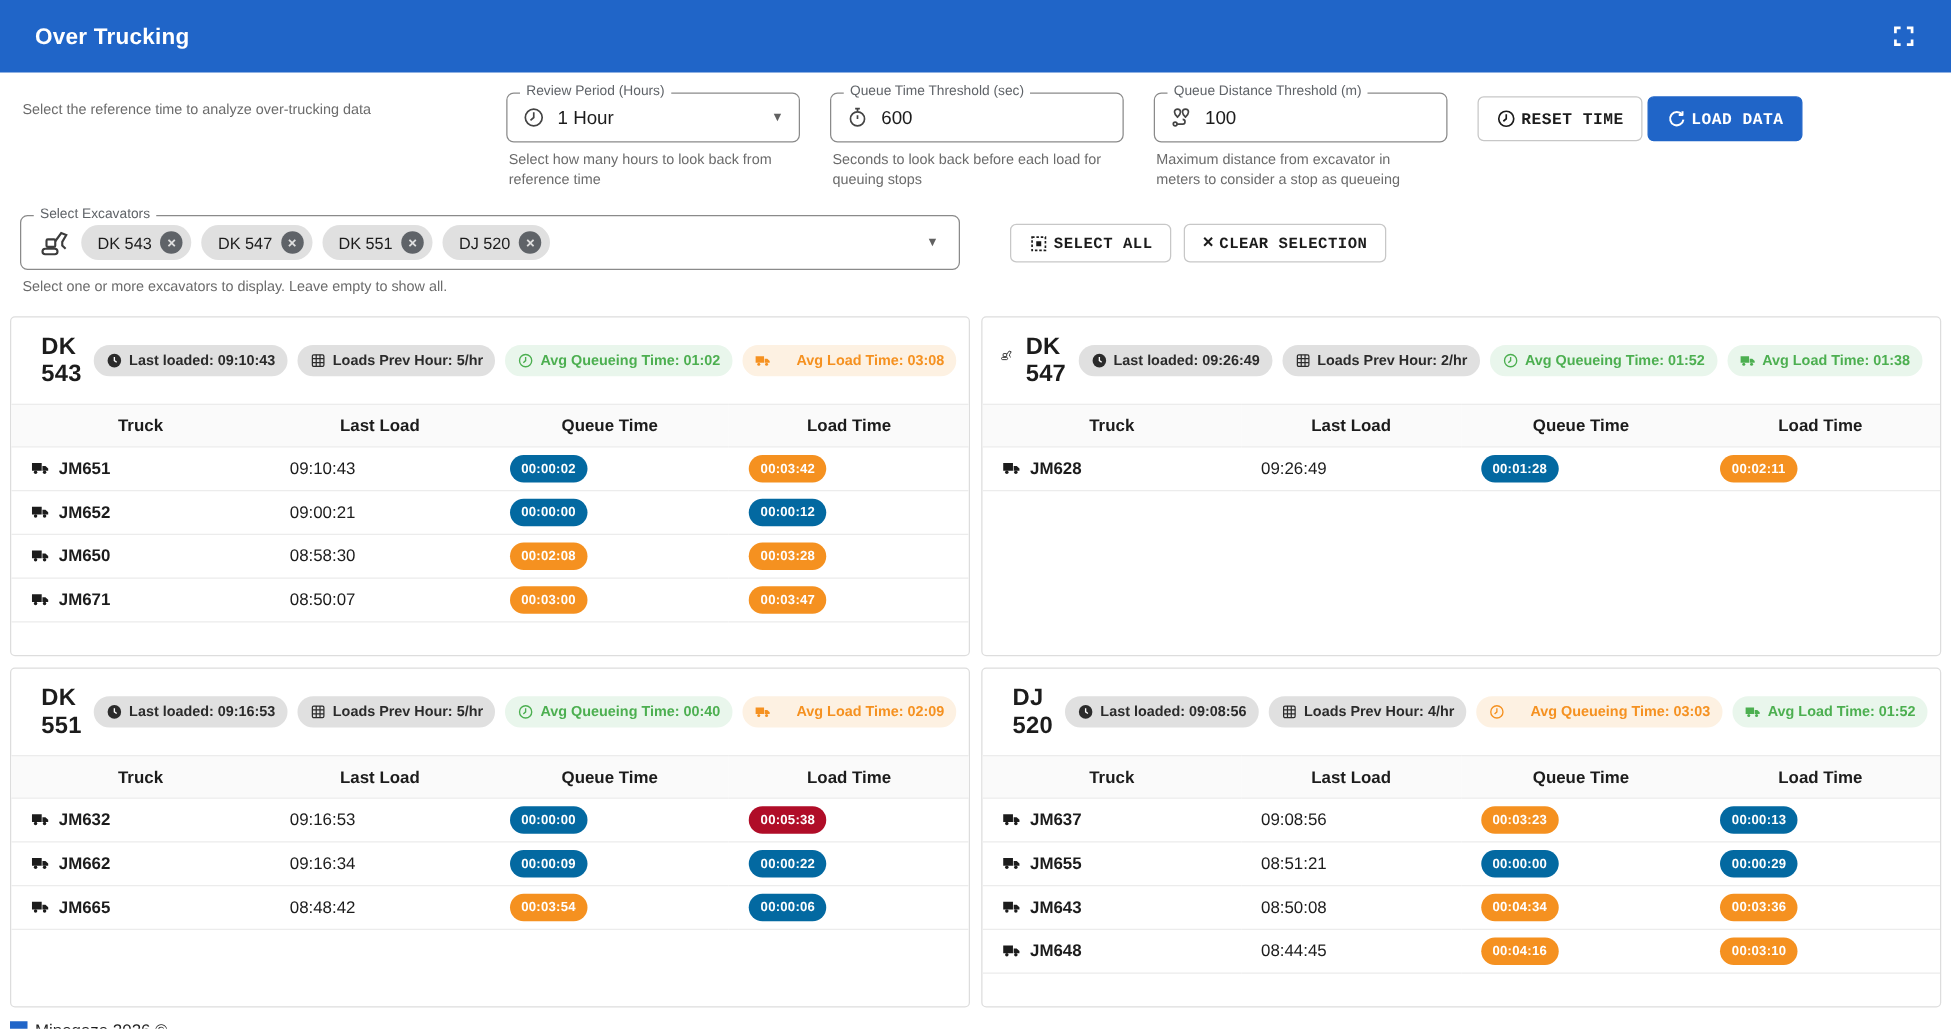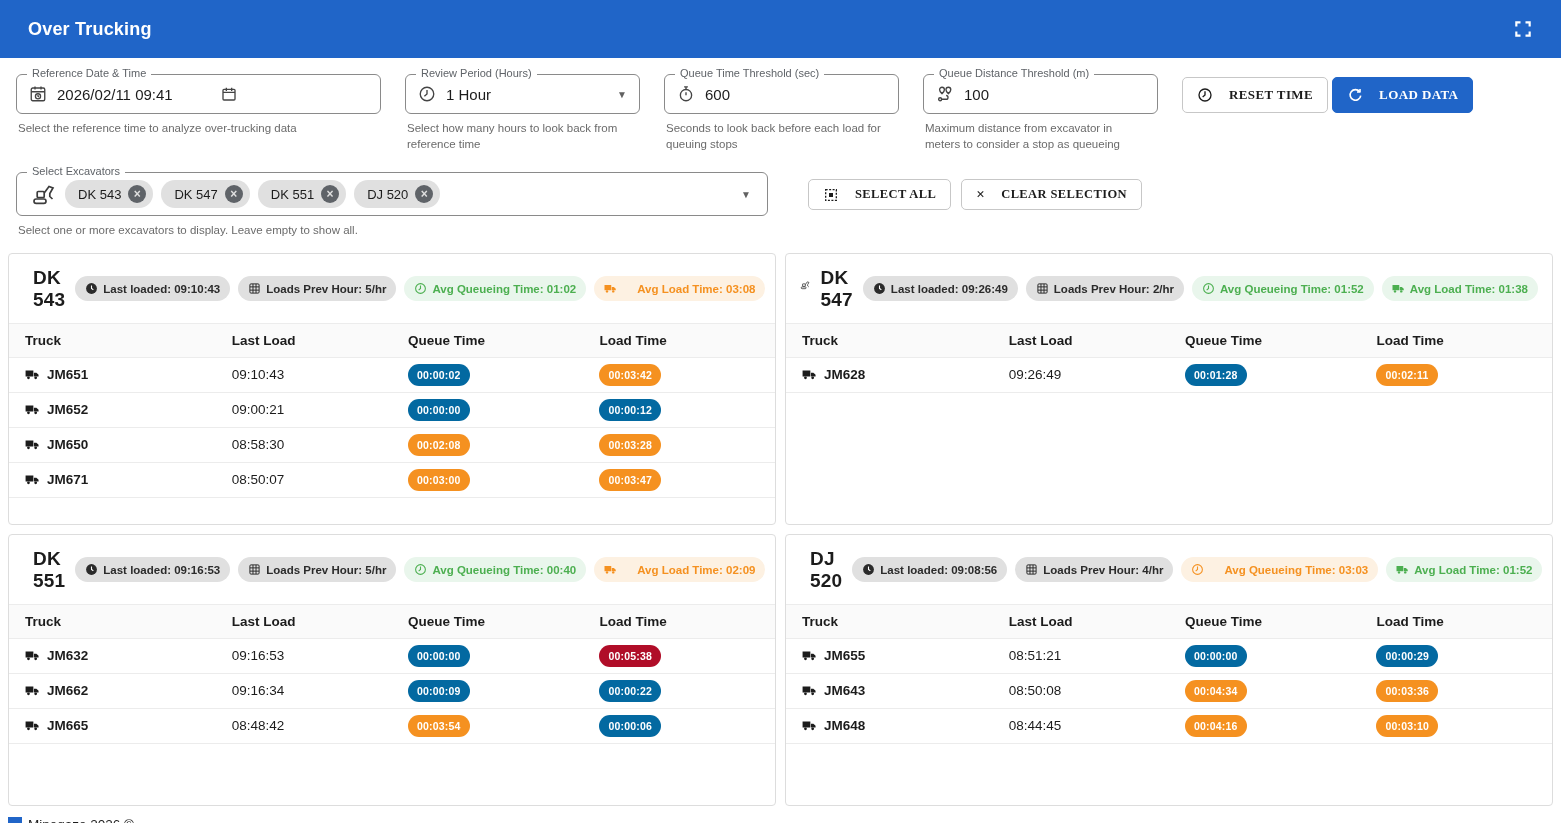--- a/index.html
+++ b/index.html
@@ -15,21 +15,21 @@
   .fgroup { display:flex; flex-direction:column; }
   .field { position:relative; height:40px; border:1px solid #8a8a8a; border-radius:6px; display:flex; align-items:center; padding:0 12px; gap:10px; background:#fff; }
   .field .flabel { position:absolute; top:-8px; left:10px; background:#fff; padding:0 5px; font-size:11px; color:#5f6368; white-space:nowrap; }
   .fval { font-size:15px; color:#1c1c1c; border:none; outline:none; font-family:inherit; background:transparent; width:auto; }
   .helper { font-size:11.5px; color:#6b6b6b; margin:7px 2px 0; line-height:1.35; }
   .f-ic { width:18px; height:18px; color:#444; flex:0 0 auto; }
   .arrow { color:#616161; font-size:10px; margin-left:auto; cursor:pointer; }
   .w1 { width:365px; } .w2 { width:235px; } .w3 { width:235px; } .w4 { width:235px; }
 
   .top-actions { display:flex; gap:4px; margin-top:3px; }
-  .btn { height:36px; display:flex; align-items:center; gap:16px; padding:0 14px; border-radius:5px; font-size:13px; font-weight:bold; letter-spacing:.4px; cursor:pointer; font-family:Liberation Serif, serif; }
+  .btn { height:36px; display:flex; align-items:center; gap:4px; padding:0 14px; border-radius:5px; font-size:13px; font-weight:bold; letter-spacing:.4px; cursor:pointer; font-family:Liberation Mono, monospace; }
   .btn-outline { background:#fff; border:1px solid #c7c7c7; color:#1c1c1c; }
   .btn-primary { background:#2065c8; border:1px solid #2065c8; color:#fff; }
   .b-ic { width:16px; height:16px; }
 
   
   .exc-row { display:flex; gap:40px; padding:20px 16px 0; align-items:flex-start; }
   .exc-field { width:752px; height:44px; border:1px solid #8a8a8a; border-radius:6px; position:relative; display:flex; align-items:center; gap:8px; padding:0 14px; }
   .exc-field .flabel { position:absolute; top:-8px; left:10px; background:#fff; padding:0 5px; font-size:11px; color:#5f6368; }
   .exc-ic-big { width:26px; height:24px; color:#3c3c3c; }
   .chips { display:flex; gap:8px; align-items:center; }
@@ -45,21 +45,21 @@
   .panel-exc-ic { width:28px; height:26px; color:#2b2b2b; }
   .panel-title { font-size:19px; font-weight:bold; color:#1c1c1c; letter-spacing:.2px; }
   .pills { margin-left:auto; display:flex; gap:8px; align-items:flex-start; }
   .pill { display:flex; align-items:center; gap:5px; font-size:11.5px; font-weight:bold; padding:6px 10px; border-radius:14px; white-space:nowrap; }
   .pill svg { width:13px; height:13px; }
   .pill-grey { background:#e0e0e0; color:#2b2b2b; }
   .pill-green { background:#e9f6ec; color:#4caf50; }
   .pill-orange { background:#fdf1e2; color:#f59120;gap:20px; }
 
   table.tbl { width:100%; border-collapse:collapse; }
-  .tbl th { text-align:left; font-size:13.5px; font-weight:bold; color:#1c1c1c; background:#fafafa; padding:9px 16px; border-top:1px solid #ececec; border-bottom:1px solid #ececec; }
+  .tbl th { text-align:center; font-size:13.5px; font-weight:bold; color:#1c1c1c; background:#fafafa; padding:9px 16px; border-top:1px solid #ececec; border-bottom:1px solid #ececec; }
   .tbl td { font-size:13.5px; color:#1c1c1c; padding:6px 16px; border-bottom:1px solid #ececec; height:33px; }
   .tbl th:nth-child(1), .tbl td:nth-child(1) { width:27%; }
   .tbl th:nth-child(2), .tbl td:nth-child(2) { width:23%; }
   .tbl th:nth-child(3), .tbl td:nth-child(3) { width:25%; }
   .tbl th:nth-child(4), .tbl td:nth-child(4) { width:25%; }
   .truck-cell { display:flex; align-items:center; gap:7px; font-weight:bold; }
   .truck-cell svg { width:15px; height:13px; color:#1c1c1c; }
   .badge { display:inline-block; color:#fff; font-size:10.5px; font-weight:bold; padding:5px 9px; border-radius:12px; letter-spacing:.2px; }
   .bg-green { background:#0369a1; }
   .bg-orange { background:#f59120; }
@@ -76,34 +76,20 @@
 <header class="app-bar">
   <div class="app-title">Over Trucking</div>
   <svg class="fs-icon" viewBox="0 0 24 24" fill="none" stroke="currentColor" stroke-width="2.6">
     <path d="M4 9V4h5M15 4h5v5M20 15v5h-5M9 20H4v-5"></path>
   </svg>
 </header>
 
 <div class="filters">
 
   <div class="fgroup w1">
-    <div class="field">
-      <span class="flabel">Reference Date &amp; Time</span>
-      <svg class="f-ic" viewBox="0 0 24 24" fill="none" stroke="currentColor" stroke-width="1.8">
-        <rect x="3" y="4" width="18" height="17" rx="2"></rect>
-          <path d="M3 9h18M8 2v4M16 2v4"></path>
-          <circle cx="12" cy="15" r="3.4"></circle>
-          <path d="M12 13.4V15l1.2 1"></path>
-      </svg>
-      <input class="fval" style="width: 140px;" value="2026/02/11 09:41">
-      <svg class="f-ic" viewBox="0 0 24 24" fill="none" stroke="currentColor" stroke-width="2" style="margin-left:14px;width:16px;height:16px">
-        <rect x="3" y="5" width="18" height="16" rx="1.5"></rect>
-          <path d="M3 9.5h18M8 2.5v5M16 2.5v5"></path>
-      </svg>
-    </div>
     <div class="helper">Select the reference time to analyze over-trucking data</div>
   </div>
 
   <div class="fgroup w2">
     <div class="field">
       <span class="flabel">Review Period (Hours)</span>
       <svg class="f-ic" viewBox="0 0 24 24" fill="none" stroke="currentColor" stroke-width="1.8">
         <circle cx="12" cy="12" r="9"></circle>
           <path d="M12 6.5V12l-3.5 3"></path>
       </svg>
@@ -566,20 +552,38 @@
          <td>
               <span class="truck-cell">
                 <span style="display:flex">
                   <svg viewBox="0 0 26 20" fill="currentColor">
                     <path d="M1 3h13.5v10.5H1z"></path>
                     <path d="M15.5 7h4.2l3.8 3.6v2.9h-8z"></path>
                     <circle cx="6" cy="15.8" r="2.4"></circle>
                     <circle cx="18.5" cy="15.8" r="2.4"></circle>
                   </svg>
                 </span>
+                <span>JM637</span>
+              </span>
+            </td>
+         <td>09:08:56</td>
+         <td><span class="badge bg-orange">00:03:23</span></td>
+         <td><span class="badge bg-green">00:00:13</span></td>
+       </tr>
+          <tr>
+         <td>
+              <span class="truck-cell">
+                <span style="display:flex">
+                  <svg viewBox="0 0 26 20" fill="currentColor">
+                    <path d="M1 3h13.5v10.5H1z"></path>
+                    <path d="M15.5 7h4.2l3.8 3.6v2.9h-8z"></path>
+                    <circle cx="6" cy="15.8" r="2.4"></circle>
+                    <circle cx="18.5" cy="15.8" r="2.4"></circle>
+                  </svg>
+                </span>
                 <span>JM655</span>
               </span>
             </td>
          <td>08:51:21</td>
          <td><span class="badge bg-green">00:00:00</span></td>
          <td><span class="badge bg-green">00:00:29</span></td>
        </tr>
           <tr>
          <td>
               <span class="truck-cell">

